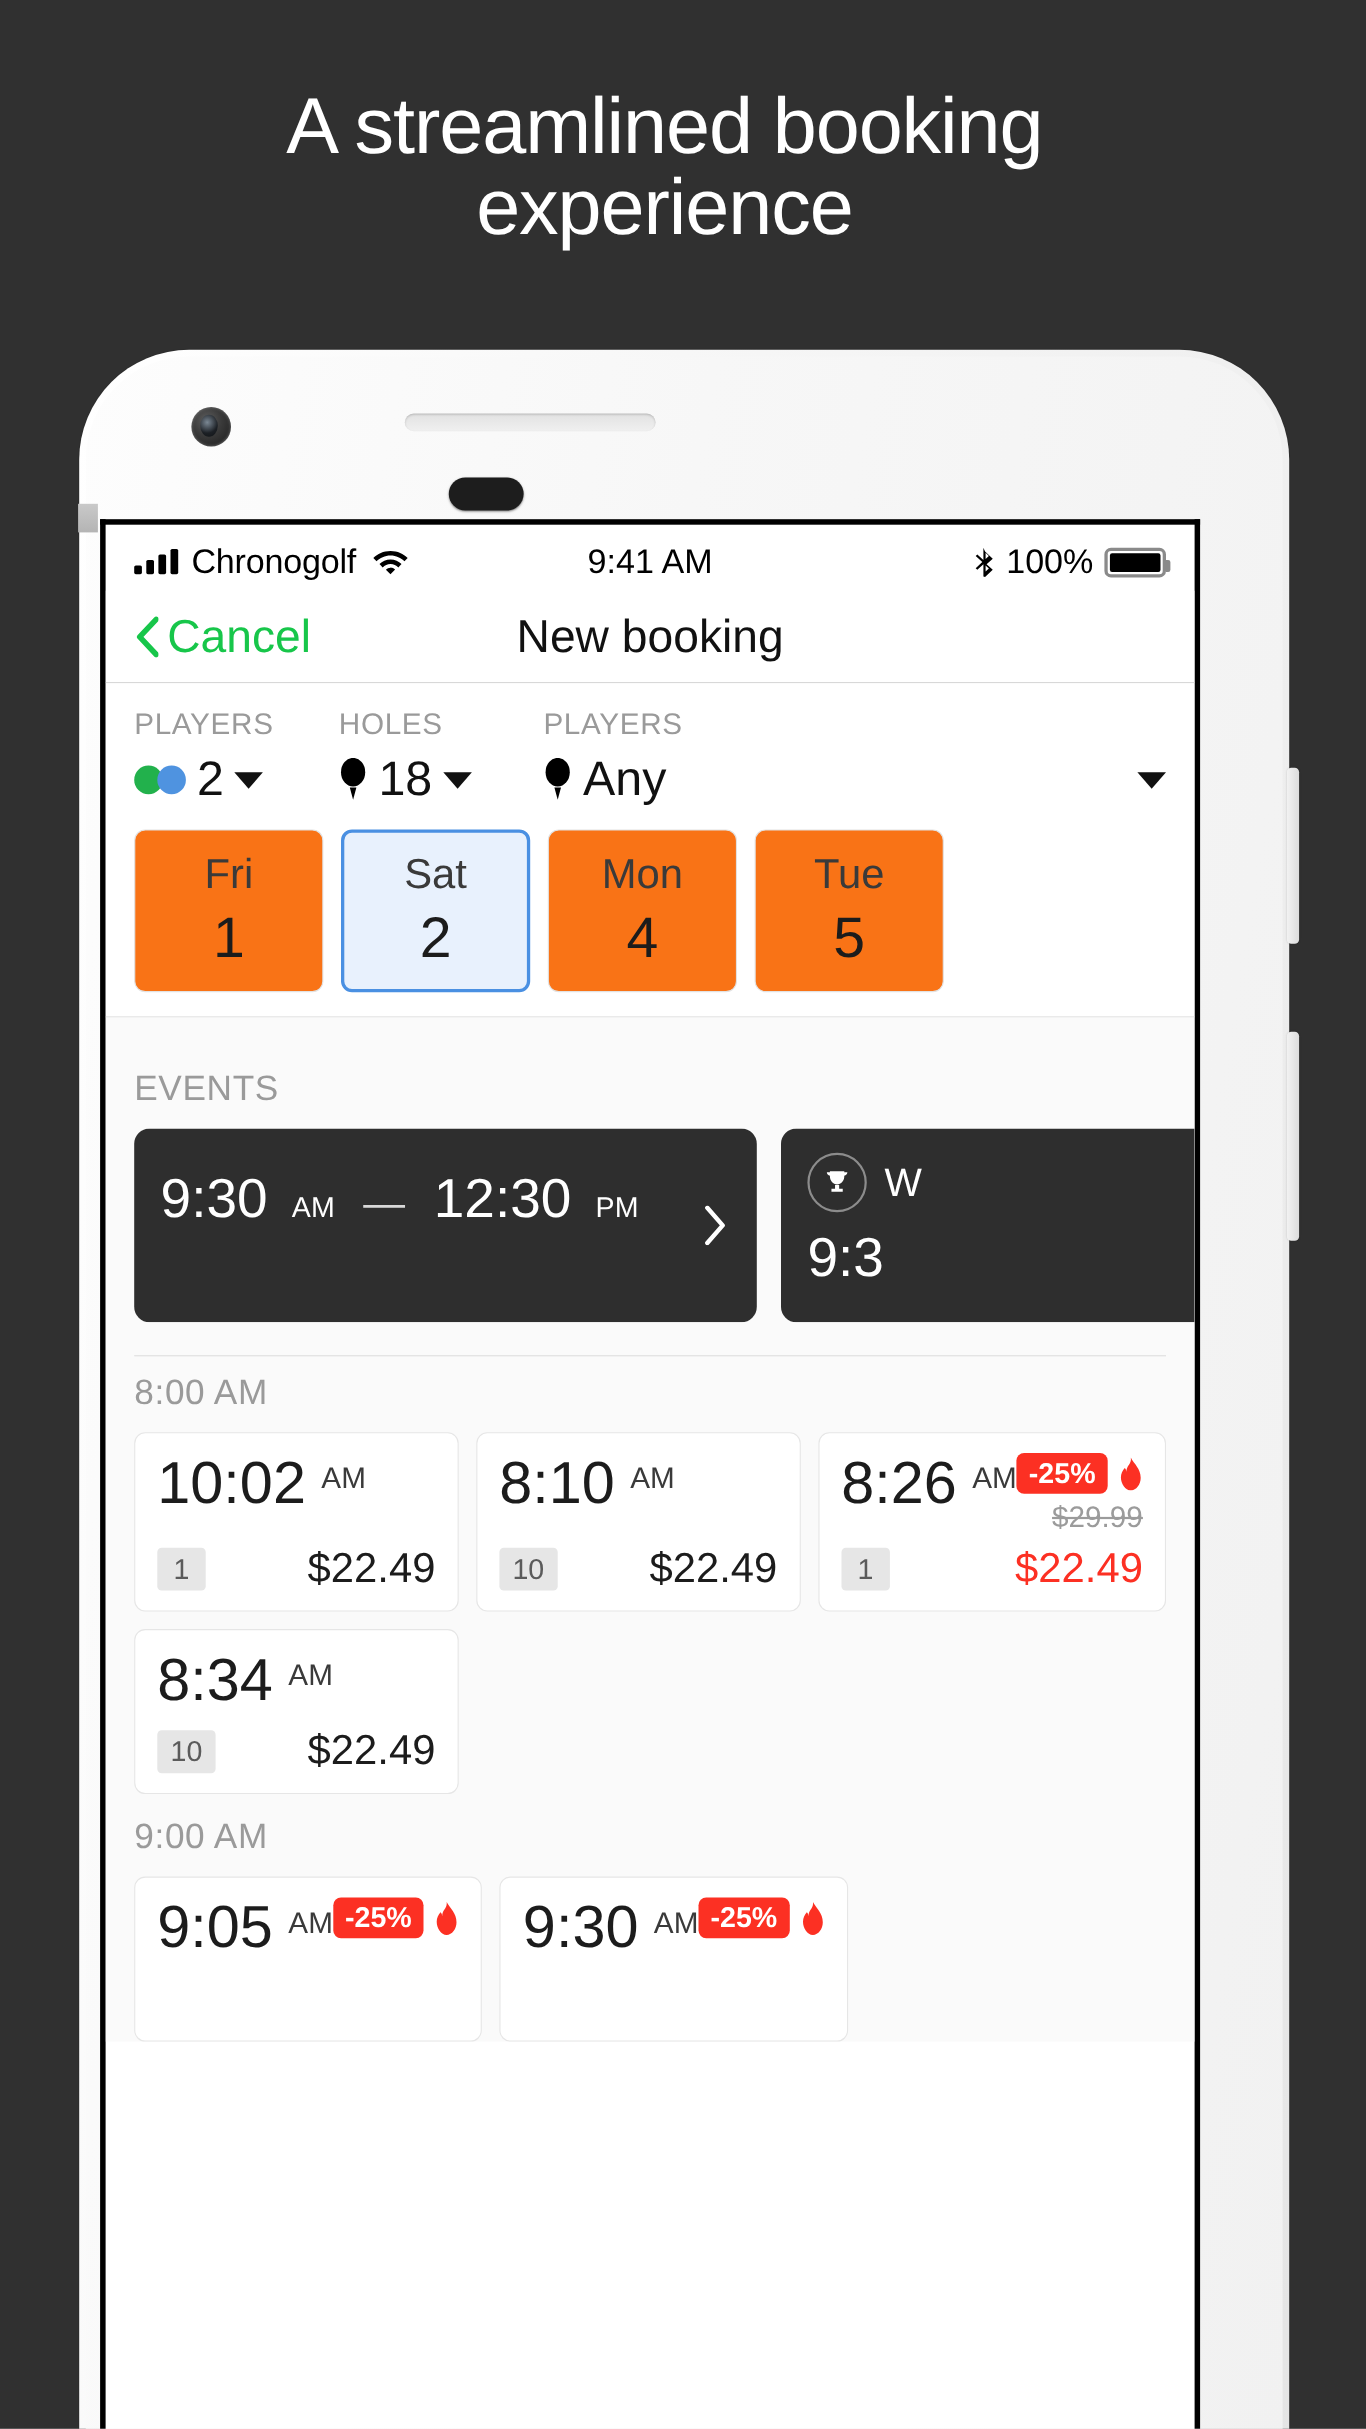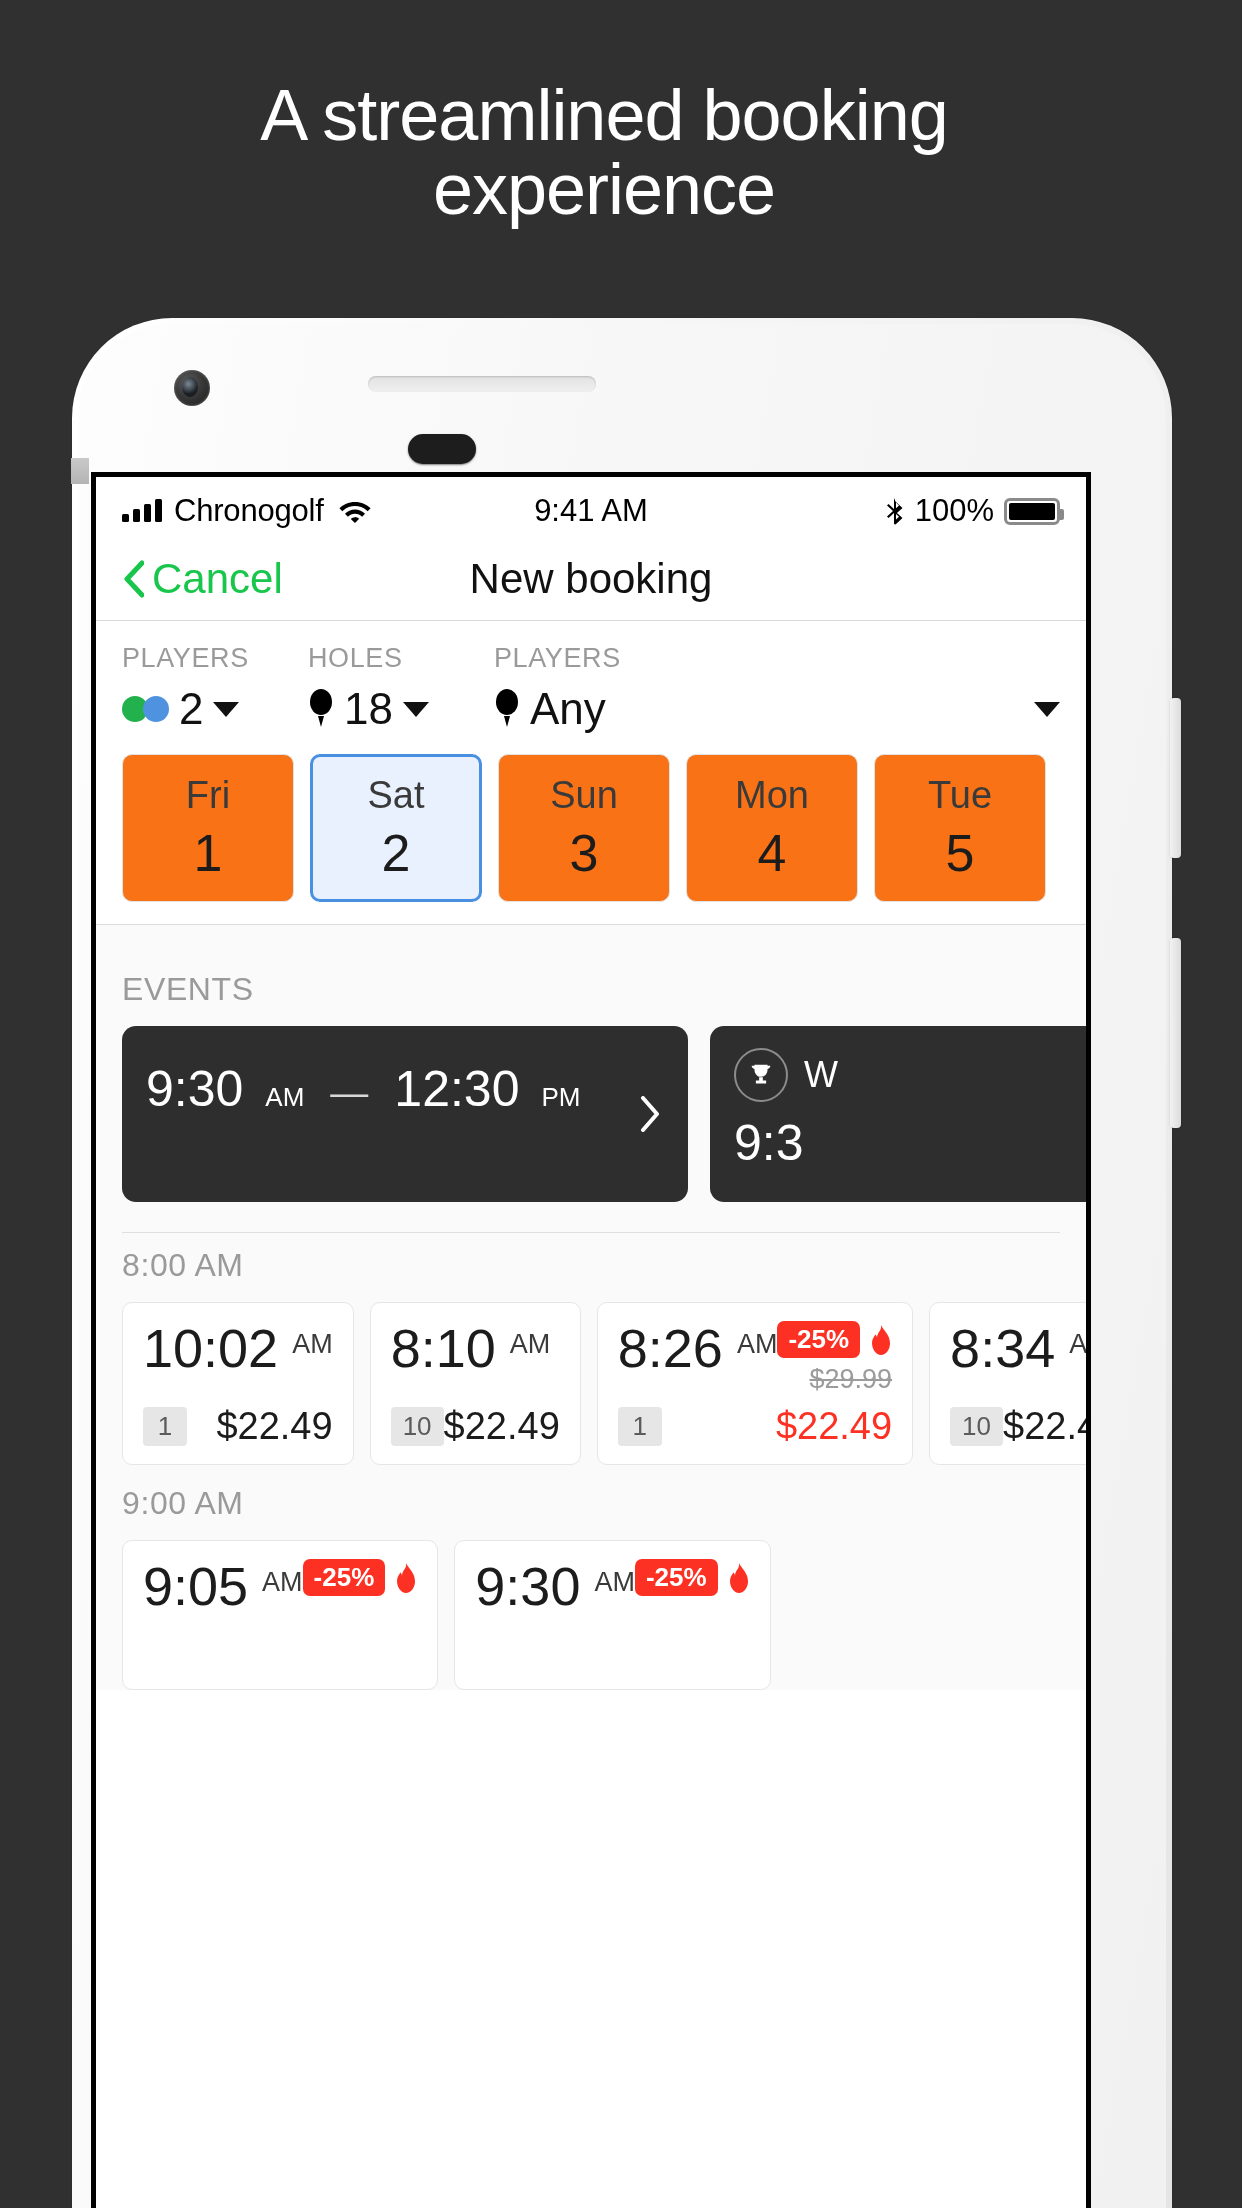--- a/index.html
+++ b/index.html
@@ -208,21 +208,21 @@
   .et-sm { font-size: 26px; margin-left: 4px; }
   .et-dash { font-size: 38px; color:#d8d8d8; margin: 0 8px; }
   .event-chev {
     position:absolute; right: 28px; top: 50%; transform: translateY(-50%);
     width: 20px; height: 36px;
   }
 
   .divider { height:1px; background:#dfdfdf; margin: 30px 26px 0 26px; }
 
   
-  .tt-grid { display:grid; grid-template-columns: 1fr 1fr 1fr 1fr; gap: 16px; padding: 0 26px; }
+  .tt-grid { display:grid; grid-template-columns: 1fr 1fr 1fr; gap: 16px; padding: 0 26px; }
   .tt-card {
     background:#fff; border:1px solid #e6e6e6; border-radius: 10px;
     padding: 18px 20px 16px 20px; min-height: 150px;
     display:flex; flex-direction:column; justify-content:space-between;
   }
   .tt-top { display:flex; align-items:flex-start; }
   .tt-time { font-size: 54px; color:#1c1c1c; line-height: 1; }
   .tt-ampm { font-size: 27px; color:#3a3a3a; margin: 8px 0 0 14px; }
   .tt-promo { margin-left:auto; display:flex; flex-direction:column; align-items:flex-end; }
   .promo-line { display:flex; align-items:center; gap: 10px; }
@@ -343,24 +343,20 @@
     </div>
 
     <div class="datestrip">
       <div class="daycard">
         <div class="dow">Fri</div>
         <div class="dnum">1</div>
       </div>
       <div class="daycard sel">
         <div class="dow">Sat</div>
         <div class="dnum">2</div>
-      </div>
-      <div class="daycard">
-        <div class="dow">Sun</div>
-        <div class="dnum">3</div>
       </div>
       <div class="daycard">
         <div class="dow">Mon</div>
         <div class="dnum">4</div>
       </div>
       <div class="daycard">
         <div class="dow">Tue</div>
         <div class="dnum">5</div>
       </div>
     </div>

